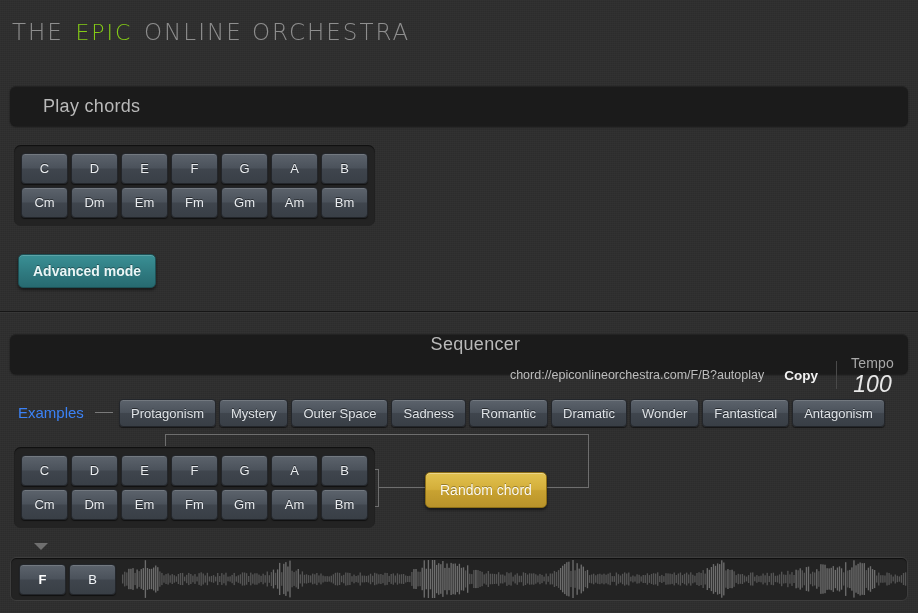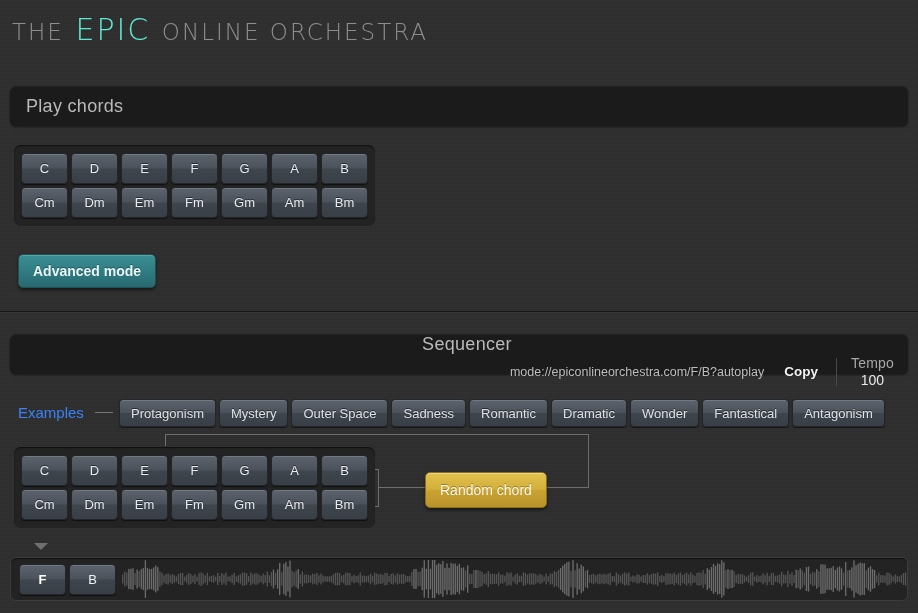--- a/index.html
+++ b/index.html
@@ -19,44 +19,45 @@
   }
   .page { position:relative; z-index:1; width:918px; height:613px; }
 
   
   .site-title{
     position:absolute; left:12px; top:12px;
     font-size:30px; letter-spacing:2px; color:#8e8e8e;
     font-weight:300; white-space:nowrap;
     font-family:"DejaVu Sans", sans-serif;
   }
-  .site-title .big{ font-size:30px; letter-spacing:2px; color:#5eead4; }
+  .site-title .big{ font-size:22px; letter-spacing:2px; color:#84cc16; }
   .site-title .sm{ font-size:23px; letter-spacing:2px; }
 
   
   .bar{
     position:absolute; left:10px; width:898px; height:40px;
     background:#1b1b1b; border-radius:6px;
     box-shadow:inset 0 1px 0 rgba(255,255,255,.04), 0 1px 2px rgba(0,0,0,.5);
     display:flex; align-items:center;
   }
   .bar-title{
     font-size:18px; color:#b9b9b9; padding-left:16px; font-weight:400;
     letter-spacing:.3px;
+    margin-left:17px;
   }
   .bar-right{ margin-left:auto; display:flex; align-items:center; padding-right:14px; }
   .seq-url{ font-size:12.5px; color:#bdbdbd; }
   .copy-btn{
     font-size:13.5px; color:#f2f2f2; font-weight:bold; margin-left:20px;
     cursor:pointer;
   }
   .divider-v{ width:1px; height:28px; background:#4a4a4a; margin:0 14px 0 18px; }
   .tempo-box{ text-align:center; line-height:1.05; }
   .tempo-label{ font-size:14px; color:#a8a8a8; letter-spacing:.2px;margin-top:40px; }
-  .tempo-value{ font-size:14px; color:#e8e8e8; }
+  .tempo-value{ font-size:23px; color:#e8e8e8;font-style:italic; }
 
   
   .pad-group{
     position:absolute;
     background:#232323;
     border-radius:7px;
     padding:8px 7px;
     box-shadow:inset 0 1px 1px rgba(0,0,0,.6);
   }
   .pad-row{ display:flex; gap:3px; }
@@ -185,21 +186,21 @@
       </div>
   </div>
 
   <div class="adv-btn">Advanced mode</div>
 
   <div class="hsep" style="top:311px;"></div>
 
   <div class="bar" style="top:334px;flex-direction:column;">
     <div class="bar-title">Sequencer</div>
     <div class="bar-right">
-      <span class="seq-url">mode://epiconlineorchestra.com/F/B?autoplay</span>
+      <span class="seq-url">chord://epiconlineorchestra.com/F/B?autoplay</span>
       <span class="copy-btn">Copy</span>
       <span class="divider-v"></span>
       <span class="tempo-box">
         <span class="tempo-label">Tempo</span><br>
         <span class="tempo-value">100</span>
       </span>
     </div>
   </div>
 
   <div class="examples-label">Examples</div>

